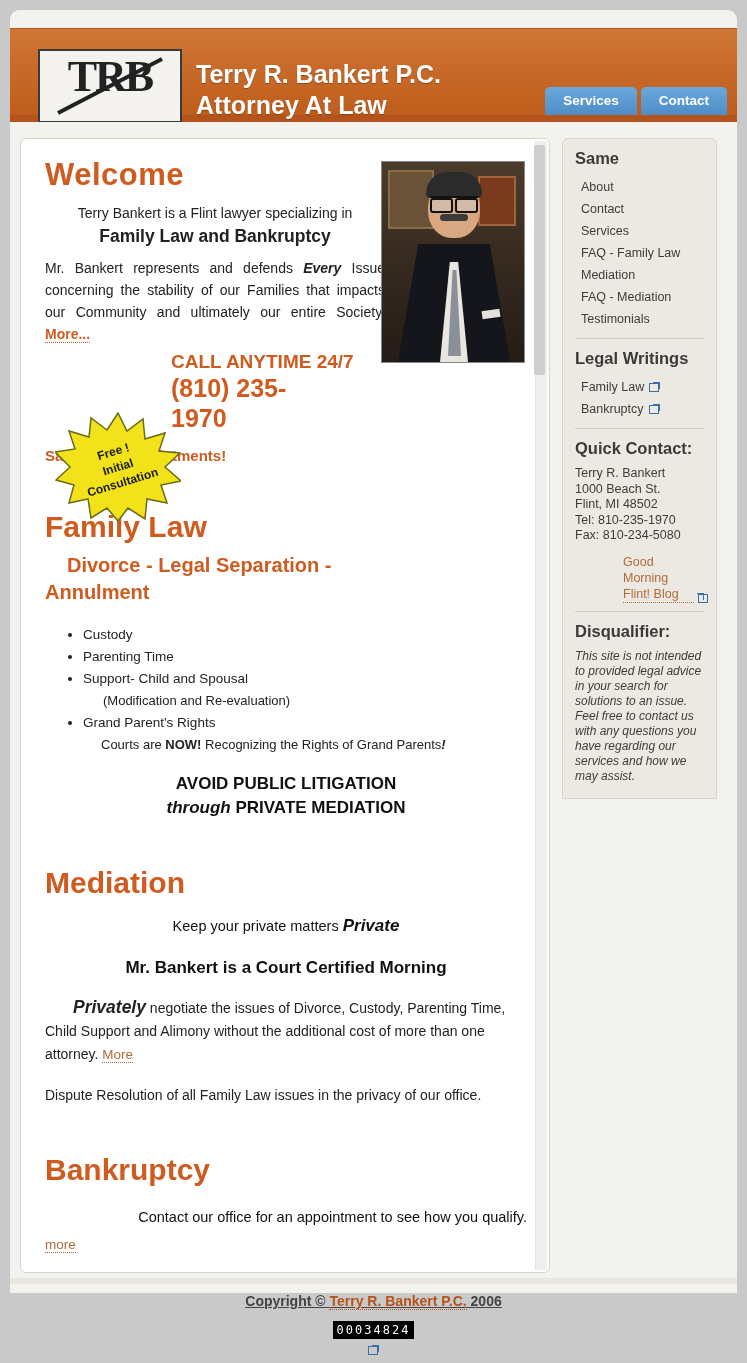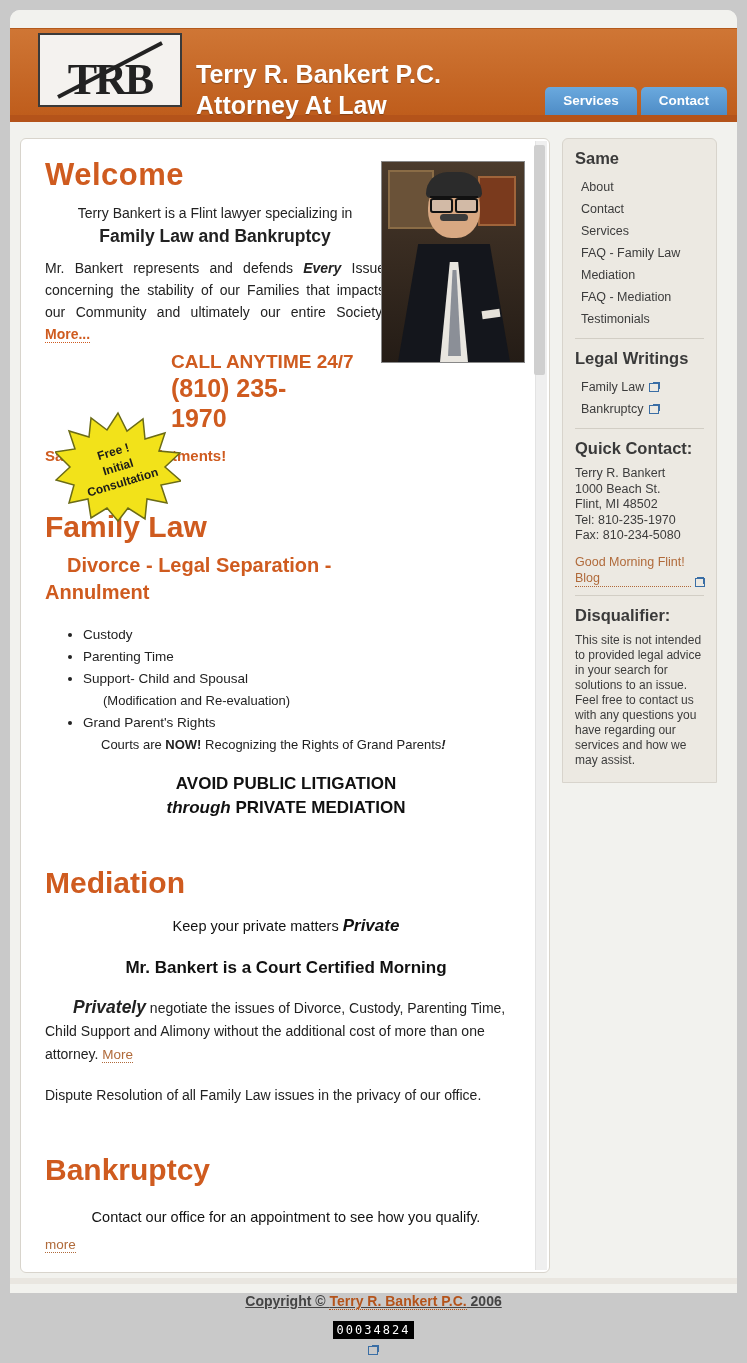--- a/index.html
+++ b/index.html
@@ -32,27 +32,27 @@
   .header {
     position: relative;
     height: 86px;
     background: #c96a2a;
     background: linear-gradient(#cf7635, #bf5d1c);
     border-top: 1px solid #b35a1c;
   }
   .logo {
     position: absolute;
     left: 28px;
-    top: 4px;
+    top: 20px;
     width: 140px;
     height: 70px;
     background: #f4f2ef;
     border: 2px solid #3a3a3a;
     display: flex;
-    align-items: flex-end;
+    align-items: flex-start;
     justify-content: center;
     font-family: "Liberation Serif", serif;
     font-weight: bold;
     font-size: 44px;
     letter-spacing: -2px;
     color: #222;
     overflow: hidden;
   }
   .logo .t { position: relative; z-index: 2; }
   .logo .slash {
@@ -347,21 +347,21 @@
     font-style: italic;
     padding-left: 28px;
   }
   a.more-small {
     color: #b06a3a;
     text-decoration: none;
     border-bottom: 1px dotted #b06a3a;
     font-size: 13.5px;
   }
   .contactline {
-    text-align: center;
+    text-align: right;
     font-size: 14.5px;
     margin-top: 22px;
     color: #111;
   }
 
   
   .sidebar {
     width: 155px;
     background: #ece9e2;
     border: 1px solid #d8d4cc;
@@ -418,25 +418,27 @@
     font-size: 12.5px;
     line-height: 15.5px;
     color: #3c3c3c;
   }
   a.bloglink {
     color: #b06a3a;
     font-size: 12.5px;
     line-height: 16px;
     text-decoration: none;
     border-bottom: 1px dotted #b06a3a;
+    margin-left: 48px;
   }
   .disq {
     font-size: 12px;
     line-height: 15px;
     color: #3c3c3c;
+    font-style: italic;
   }
 
   .footer {
     position: absolute;
     left: 0;
     right: 0;
     bottom: 0;
     height: 80px;
     text-align: center;
     color: #333;

